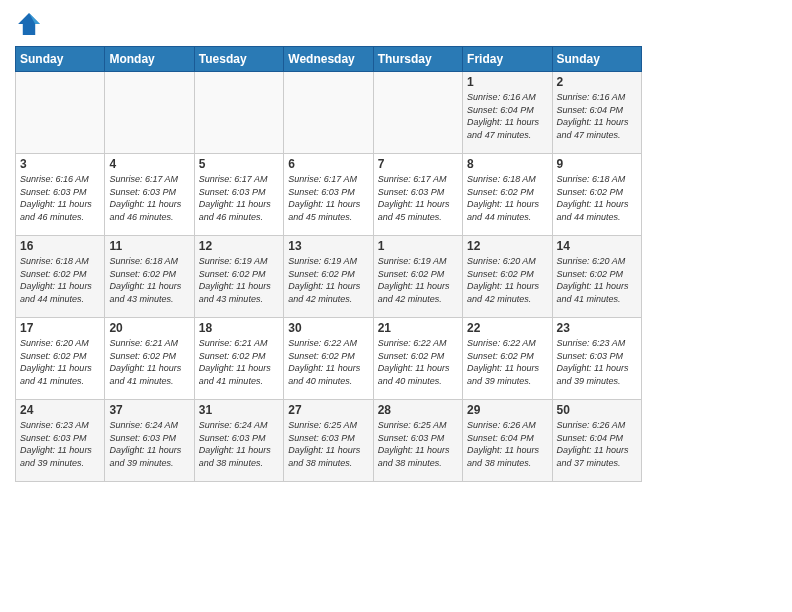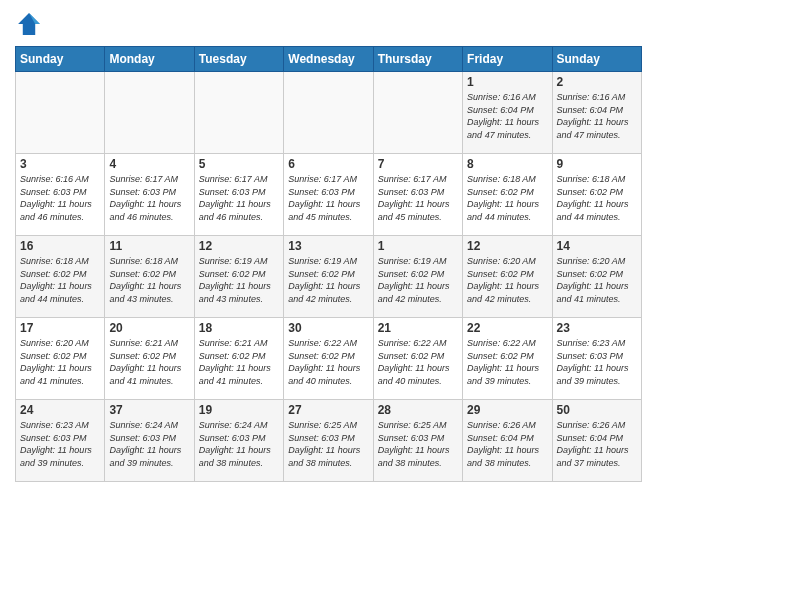--- a/index.html
+++ b/index.html
@@ -312,21 +312,21 @@
 and 39 minutes.</div>
           </td>
           <td>
             <span class="day-number">37</span>
             <div class="day-info" style="white-space: pre-line;">Sunrise: 6:24 AM
 Sunset: 6:03 PM
 Daylight: 11 hours
 and 39 minutes.</div>
           </td>
           <td>
-            <span class="day-number">19</span>
+            <span class="day-number">31</span>
             <div class="day-info" style="white-space: pre-line;">Sunrise: 6:24 AM
 Sunset: 6:03 PM
 Daylight: 11 hours
 and 38 minutes.</div>
           </td>
           <td>
             <span class="day-number">27</span>
             <div class="day-info" style="white-space: pre-line;">Sunrise: 6:25 AM
 Sunset: 6:03 PM
 Daylight: 11 hours

